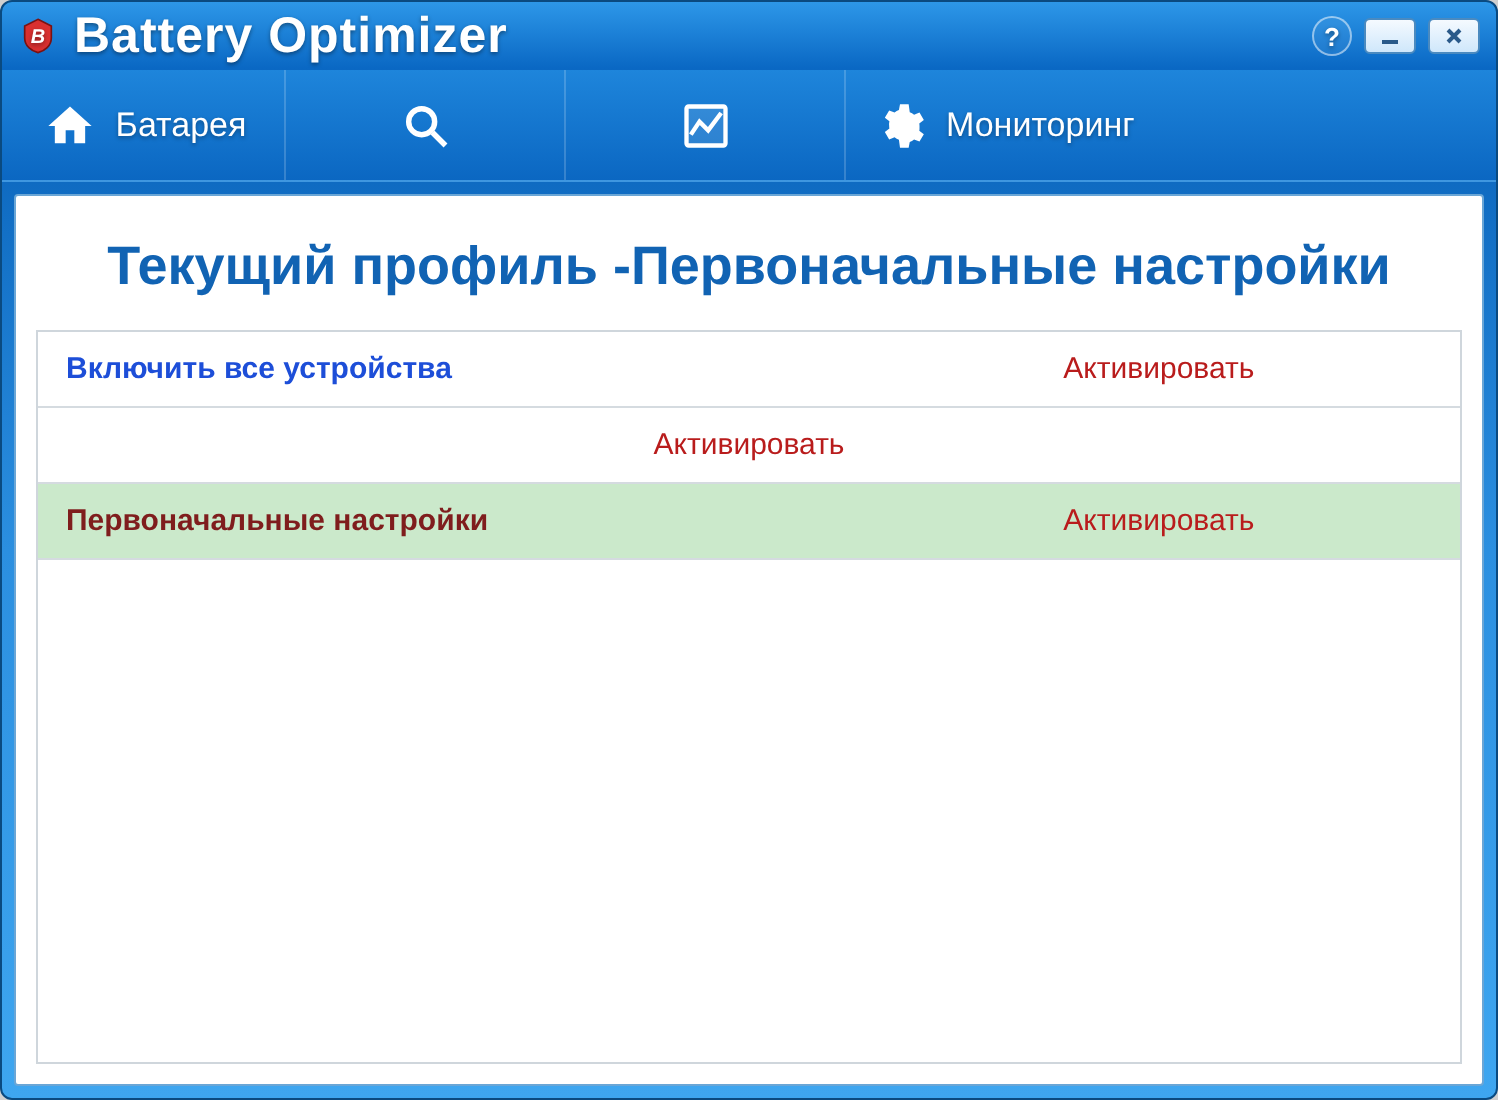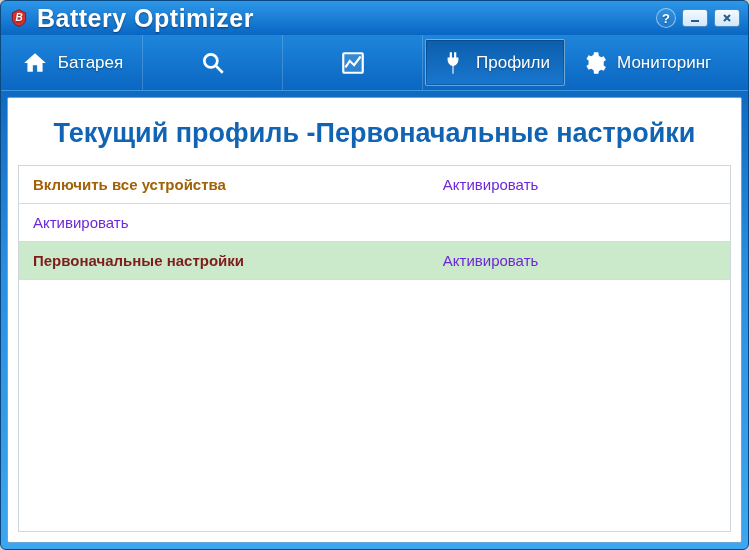--- a/index.html
+++ b/index.html
@@ -119,22 +119,22 @@
   }
   .row {
     display: flex;
     align-items: center;
     height: 38px;
     border-bottom: 1px solid #d5dbe0;
     padding: 0 14px;
     font-size: 15px;
     color: #4b5258;
   }
-  .row .name { flex: 0 0 60%; font-weight: bold; color:#a16207; }
-  .row .action { flex: 1; color: #6d28d9; cursor: pointer; }
+  .row .name { flex: 0 0 60%; font-weight: bold; color:#1d4ed8; }
+  .row .action { flex: 1; color: #b91c1c; cursor: pointer; text-align: center; }
   .row.active { background: #cbe9cb; }
   .row.active .name { color:#7f1d1d; }
   svg { display:block; }
 </style>
 </head>
 <body>
 
 <div class="window">
 
   <div class="titlebar">
@@ -177,28 +177,20 @@
           </svg>
       </span>
     </div>
     <div class="nav-item">
       <span class="nav-icon">
         <svg viewBox="0 0 24 24" width="26" height="26" fill="none" stroke="#fff" stroke-width="2">
             <rect x="3" y="3" width="18" height="18" rx="1" fill="#fff" fill-opacity="0.12"></rect>
             <polyline points="5,16 9,10 13,14 19,6" stroke="#fff" stroke-width="2" fill="none"></polyline>
           </svg>
       </span>
-    </div>
-    <div class="nav-item active">
-      <span class="nav-icon">
-        <svg viewBox="0 0 24 24" width="26" height="26" fill="#fff">
-            <path d="M9 2v5H7v2c0 2.8 1.9 5.1 4.5 5.8V22h1v-7.2C15.1 14.1 17 11.8 17 9V7h-2V2h-2v5h-2V2H9z"></path>
-          </svg>
-      </span>
-      <span>Профили</span>
     </div>
     <div class="nav-item">
       <span class="nav-icon">
         <svg viewBox="0 0 24 24" width="26" height="26" fill="#fff">
             <path d="M12 8a4 4 0 100 8 4 4 0 000-8zm9 4a7 7 0 00-.1-1.2l2.1-1.6-2-3.4-2.5 1a7 7 0 00-2-1.2L16 2h-4l-.5 2.6a7 7 0 00-2 1.2l-2.5-1-2 3.4 2.1 1.6A7 7 0 007 12c0 .4 0 .8.1 1.2L5 14.8l2 3.4 2.5-1c.6.5 1.3.9 2 1.2L12 22h4l.5-2.6c.7-.3 1.4-.7 2-1.2l2.5 1 2-3.4-2.1-1.6c.1-.4.1-.8.1-1.2z"></path>
           </svg>
       </span>
       <span>Мониторинг</span>
     </div>
   </div>

